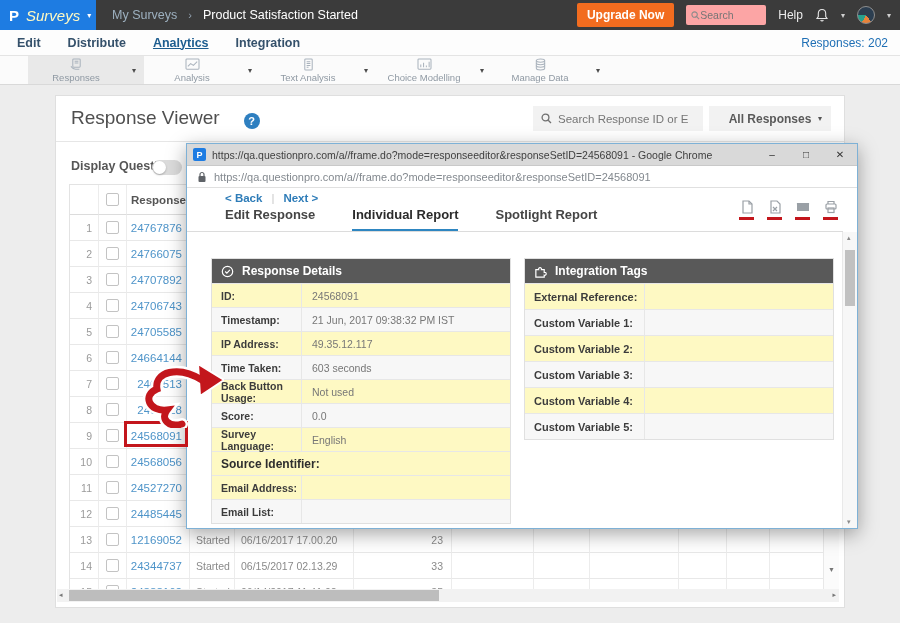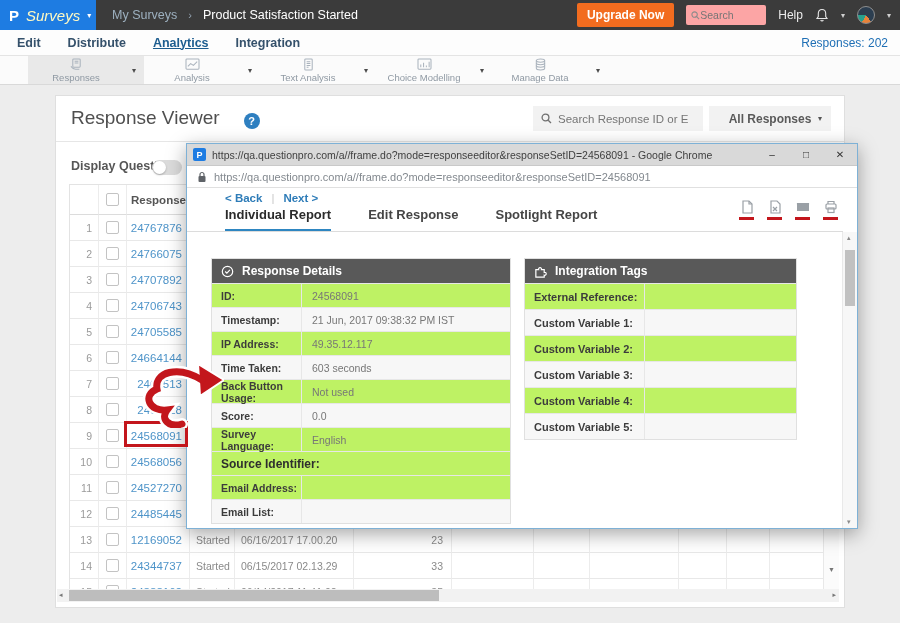--- a/index.html
+++ b/index.html
@@ -95,25 +95,25 @@
   .pacts { position:absolute; left:552px; top:12px; display:flex; gap:13px; }
   .pact { display:flex; flex-direction:column; align-items:center; gap:3px; cursor:pointer; }
   .pact svg { width:14px; height:14px; }
   .pact svg path, .pact svg rect, .pact svg polyline { stroke:#9aa0a6; fill:none; stroke-width:1.2; }
   .pact svg .fill { fill:#9aa0a6; stroke:none; }
   .redbar { width:15px; height:3px; background:#c3161c; }
 
   
   .dtable { position:absolute; border:1px solid #e0e0e0; background:#fff; }
   .dt-rd { left:24px; top:70px; width:300px; }
-  .dt-it { left:337px; top:70px; width:273px; }
+  .dt-it { left:337px; top:70px; width:310px; }
   .dhead { height:24px; background:#595959; color:#fff; display:flex; align-items:center; gap:8px; padding:0 9px; font-size:12px; font-weight:700; }
   .dhead svg { width:13px; height:13px; }
   .dhead svg path, .dhead svg circle, .dhead svg rect { stroke:#fff; fill:none; stroke-width:1.3; }
-  .drow { display:flex; align-items:stretch; height:24px; border-top:1px solid #e7e7e7; background:#bef264; }
+  .drow { display:flex; align-items:stretch; height:24px; border-top:1px solid #e7e7e7; background:#fef9c3; }
   .dt-it .drow { height:26px; }
   .drow.stripe { background:#f7f7f7; }
   .dlabel { width:89px; padding-left:9px; display:flex; align-items:center; font-size:10.5px; font-weight:700; color:#3c3c3c; flex-shrink:0; }
   .dt-it .dlabel { width:119px; font-size:11px; }
   .dval { flex:1; border-left:1px solid #e7e7e7; padding-left:10px; display:flex; align-items:center; font-size:10.5px; color:#777; }
   .drow.section .dlabel { width:100%; font-size:12px; color:#2e2e2e; }
 
   
   .pscroll { position:absolute; left:655px; top:44px; width:15px; height:296px; background:#f7f7f7; border-left:1px solid #e9e9e9; }
   .ps-up { position:absolute; top:2px; left:4px; font-size:7px; color:#8a8a8a; }
@@ -533,22 +533,22 @@
         </svg>
       <span class="url-text">https://qa.questionpro.com/a//frame.do?mode=responseeditor&amp;responseSetID=24568091</span>
     </div>
     <div class="pcontent">
       <div class="backnext">
         <span>&lt; Back</span>
         <span class="bn-pipe">|</span>
         <span>Next &gt;</span>
       </div>
       <div class="ptabs">
+        <span class="ptab">Edit Response</span>
         <span class="ptab active">Individual Report</span>
-        <span class="ptab">Edit Response</span>
         <span class="ptab">Spotlight Report</span>
       </div>
       <div class="pacts">
         <span class="pact">
             <svg viewBox="0 0 14 14">
               <path d="M3 1 h6 l3 3 v9 H3 z"></path>
               <path d="M9 1 v3 h3"></path>
             </svg>
             <span class="redbar"></span>
           </span>

